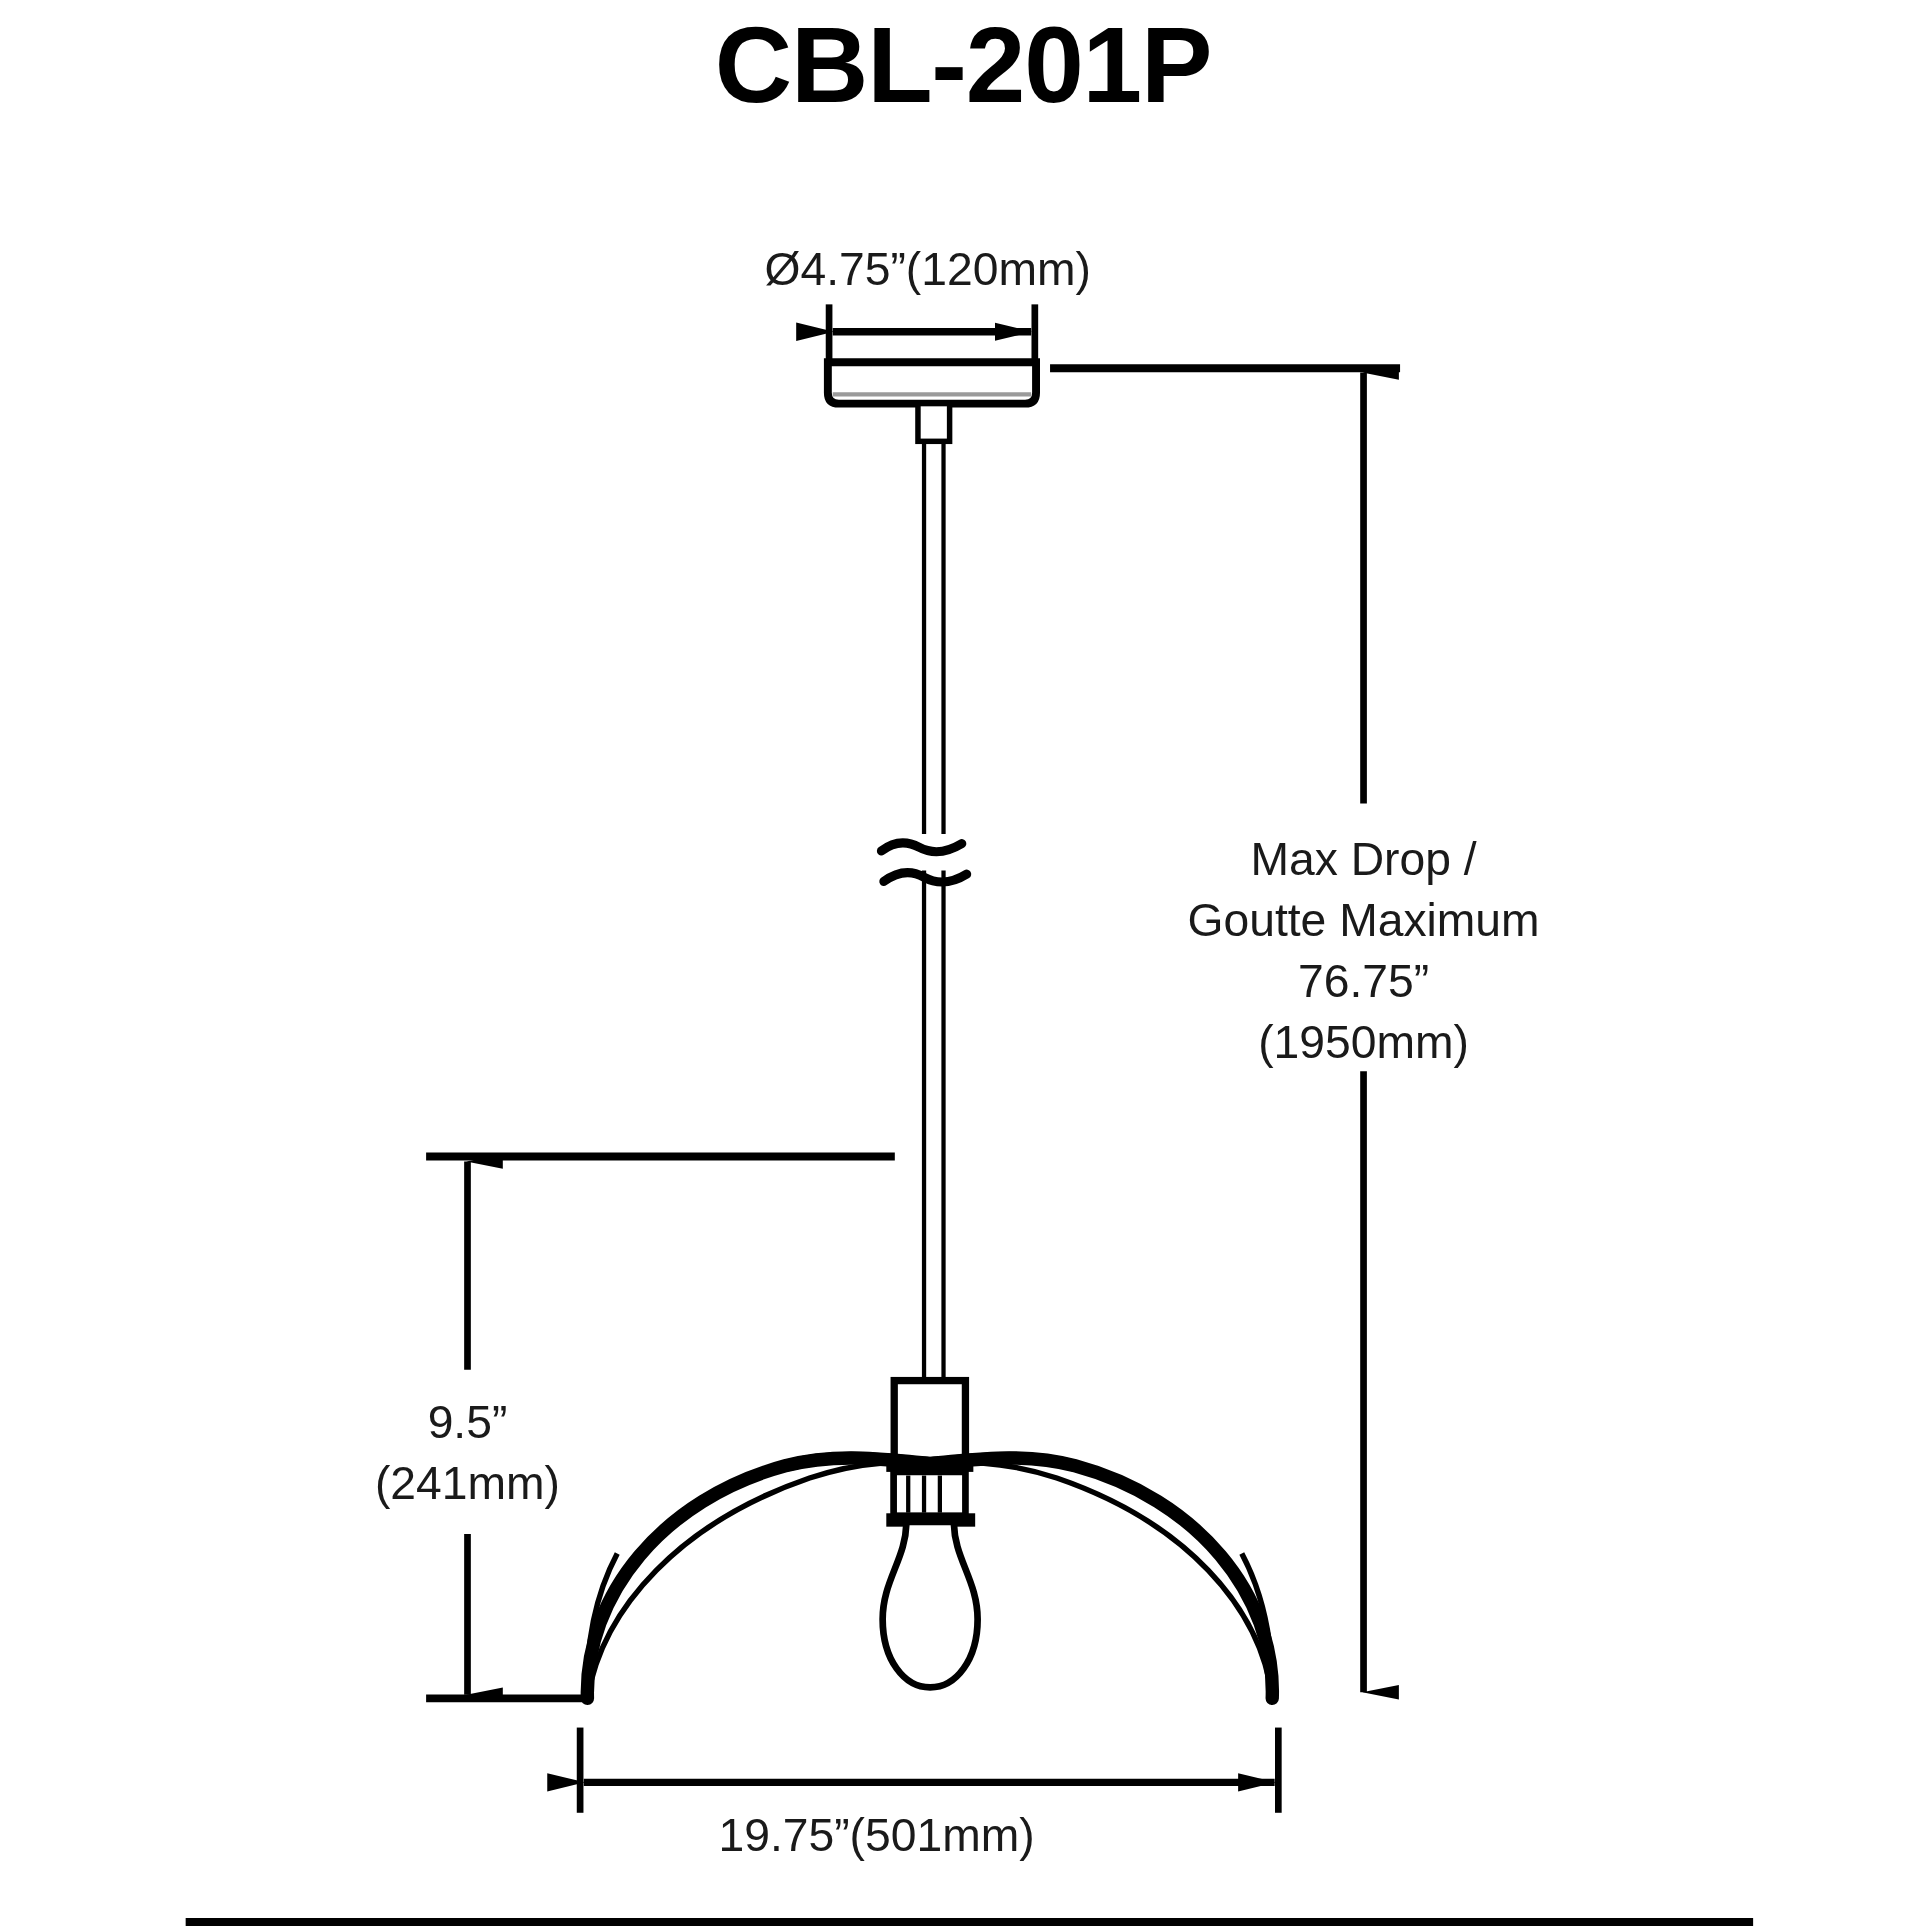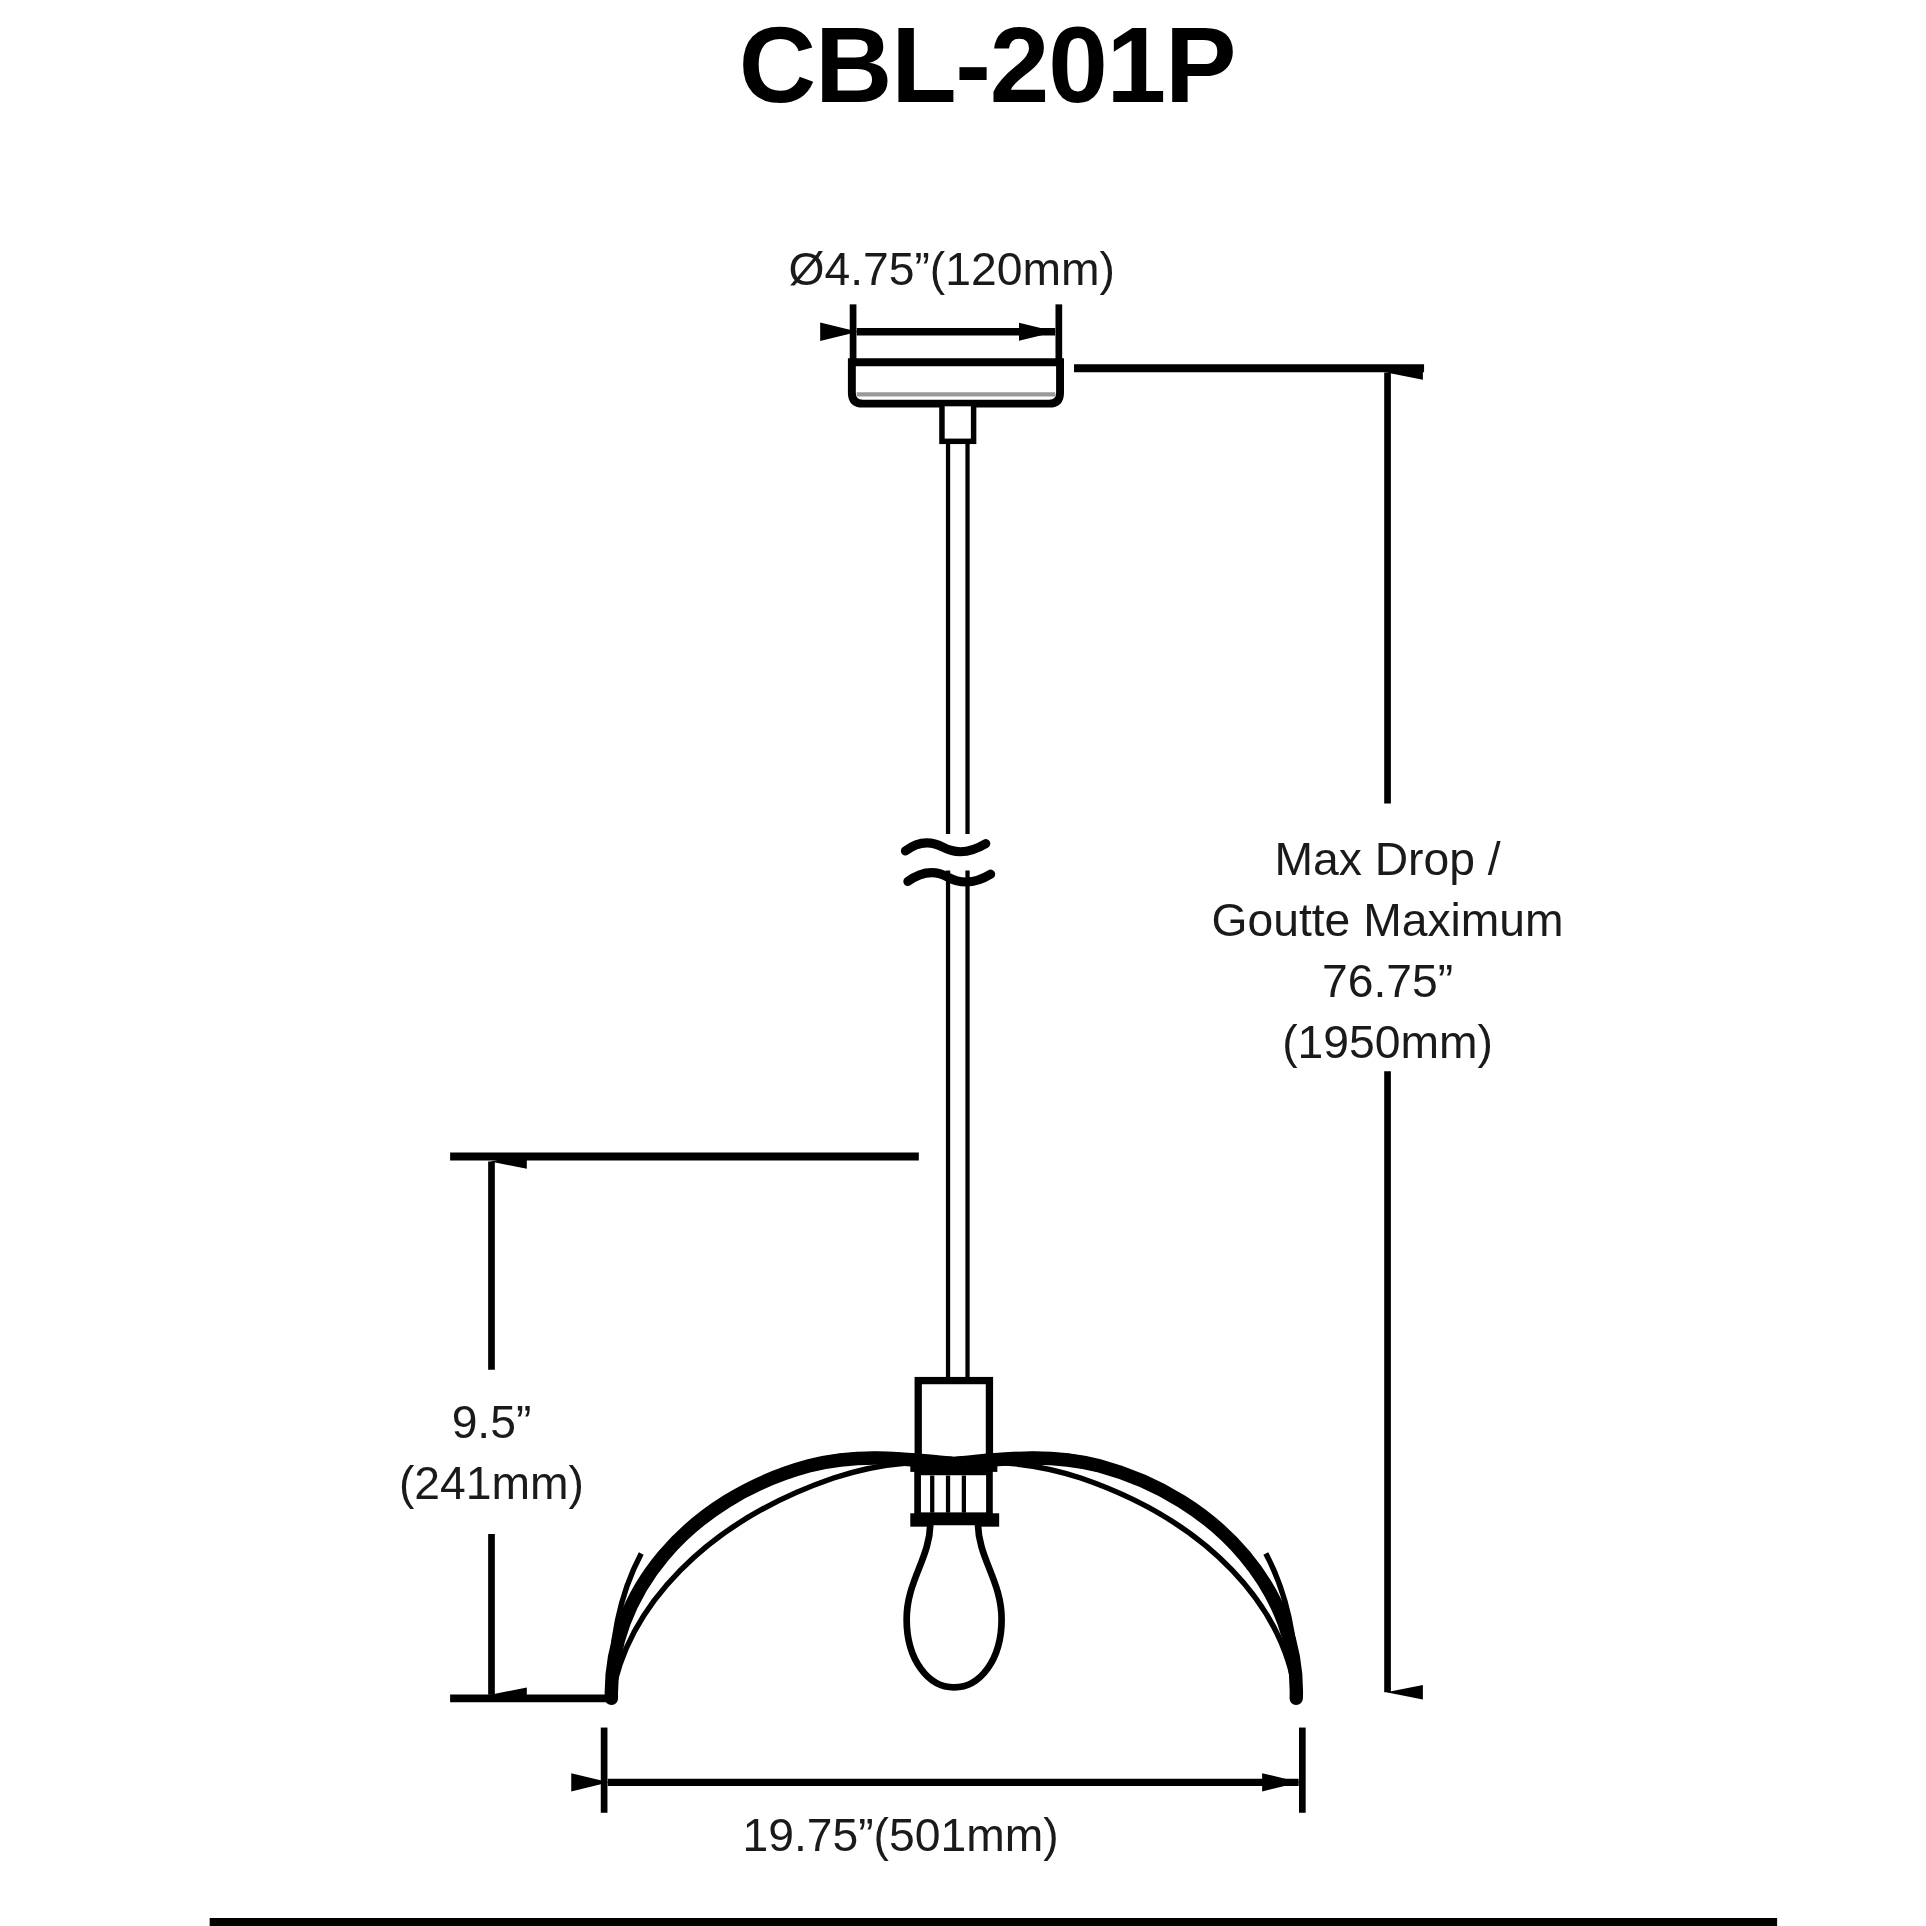--- a/index.html
+++ b/index.html
@@ -11,21 +11,20 @@
   body {
     font-family: "Liberation Sans", sans-serif;
     color: #1a1a1a;
   }
   #sheet {
     position: relative;
     width: 1840px;
     height: 1926px;
     background: #ffffff;
     overflow: hidden;
-    margin-left: 24px;
   }
   #drawing {
     position: absolute;
     left: 0;
     top: 0;
     width: 1926px;
     height: 1926px;
     display: block;
   }
   .title-text {

